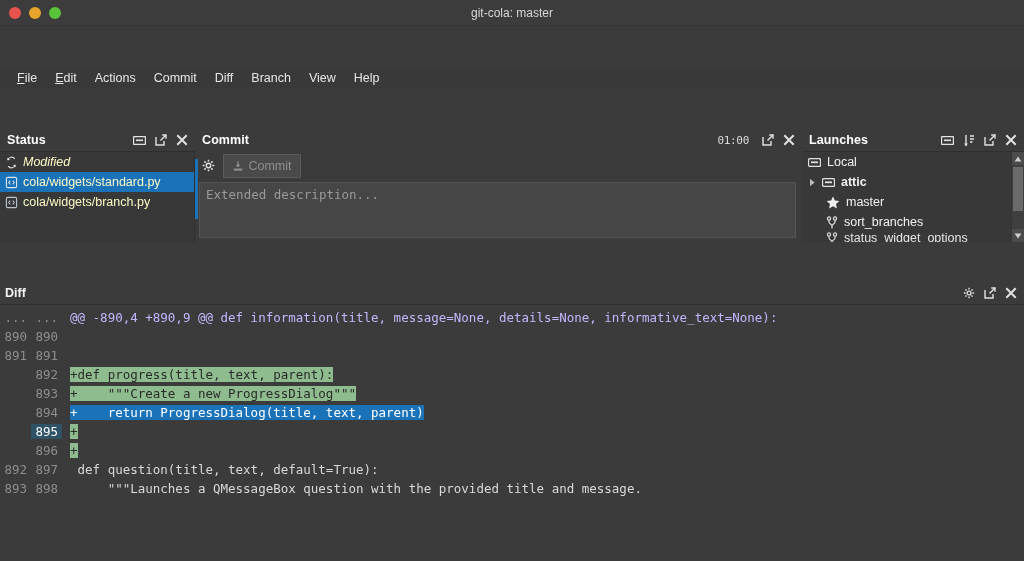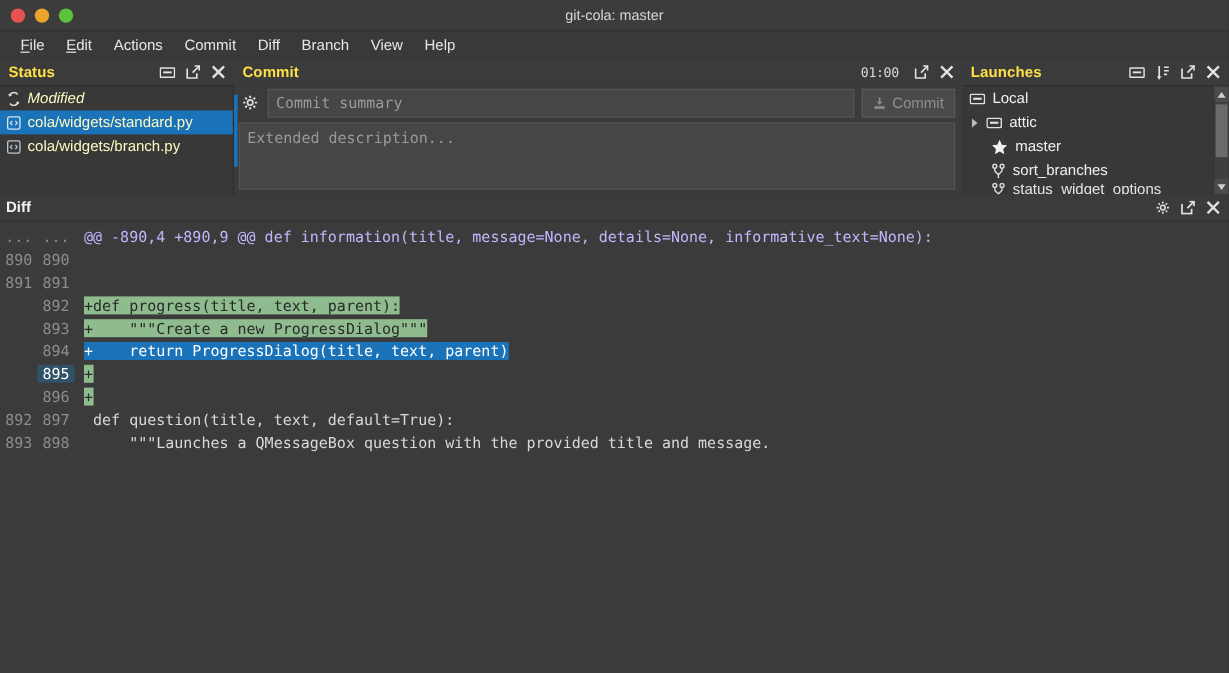--- a/index.html
+++ b/index.html
@@ -2,21 +2,21 @@
 <html><head>
 <meta charset="utf-8">
 <style>
   * { box-sizing: border-box; margin: 0; padding: 0; }
   html, body {
     width: 1024px; height: 561px;
     background: #2b2b2b;
     font-family: "Liberation Sans", sans-serif;
     overflow: hidden;
   }
-  .app { width: 1024px; height: 561px; position: relative; background: #3b3b3b; display: flex; flex-direction: column; }
+  .app { width: 1024px; height: 561px; position: relative; background: #3b3b3b; display: flex; flex-direction: column; gap: 40px; }
 
   
   .titlebar {
     height: 26px; background: #3c3c3c; position: relative;
     display: flex; align-items: center; flex: none;
     border-bottom: 1px solid #323232;
   }
   .traffic { display: flex; gap: 8px; padding-left: 9px; align-items: center; }
   .dot { width: 12px; height: 12px; border-radius: 50%; }
   .dot.red { background: #e9534f; }
@@ -43,21 +43,21 @@
   .panel { display: flex; flex-direction: column; position: relative; }
   .panel-status { width: 195px; flex: none; }
   .panel-commit { width: 607px; flex: none; }
   .panel-branches { flex: 1 1 auto; }
 
   .panel-title {
     height: 22px; background: #3b3b3b; display: flex; align-items: center;
     padding: 0 5px 0 7px; flex: none;
   }
   .panel-title .t {
-    font-size: 12.5px; font-weight: bold; color: #fde047; letter-spacing: 0.1px; text-align: right;
+    font-size: 12.5px; font-weight: bold; color: #ffffff; letter-spacing: 0.1px; text-align: right;
   }
   .panel-title .spacer { flex: 1 1 auto; }
   .tbicons { display: flex; align-items: center; gap: 9px; padding-right: 2px; }
   .tbicon { display: inline-flex; align-items: center; justify-content: center; color: #e2e2e2; }
   .clock { font-family: "DejaVu Sans Mono", monospace; font-size: 11px; color: #dcdcdc; margin-right: 4px; letter-spacing: -0.3px; }
 
   
   .status-body {
     flex: 1 1 auto; background: #383838; border-top: 1px solid #2f2f2f;
     overflow: hidden; position: relative;
@@ -248,21 +248,20 @@
         <div class="commit-accent"></div>
         <div class="commit-row1">
           <span class="gearbtn">
             <svg width="13" height="13" viewBox="0 0 14 14">
                 <circle cx="7" cy="7" r="2.4" fill="none" stroke="#e0e0e0" stroke-width="1.5"></circle>
                 <g stroke="#e0e0e0" stroke-width="1.7">
                   <path d="M7 0.8v2M7 11.2v2M0.8 7h2M11.2 7h2M2.6 2.6l1.4 1.4M10 10l1.4 1.4M11.4 2.6L10 4M4 10l-1.4 1.4"></path>
                 </g>
               </svg>
           </span>
-          <input class="summary-input" type="text" placeholder="Commit summary" style="">
           <button class="commit-btn">
             <span>
               <svg width="12" height="12" viewBox="0 0 14 14">
                   <path d="M7 1.5v6" stroke="#8f8f8f" stroke-width="1.6"></path>
                   <path d="M4 5.5L7 8.6l3-3.1z" fill="#8f8f8f"></path>
                   <rect x="2" y="10" width="10" height="2.4" fill="#8f8f8f"></rect>
                 </svg>
             </span>
             <span>Commit</span>
           </button>
@@ -307,21 +306,21 @@
         <ul class="blist">
           <li class="brow">
             <span>
               <svg width="13" height="9" viewBox="0 0 13 9">
                   <rect x="0.5" y="0.5" width="12" height="8" rx="1.5" fill="none" stroke="#e0e0e0" stroke-width="1.3"></rect>
                   <rect x="3" y="3.4" width="7" height="1.8" fill="#e0e0e0"></rect>
                 </svg>
             </span>
             <span class="lbl">Local</span>
           </li>
-          <li class="brow indent" style="padding-left:6px;">
+          <li class="brow indent" style="padding-left:6px;font-weight:bold;">
             <span class="tri">
               <svg width="7" height="9" viewBox="0 0 7 9">
                   <path d="M1 0.8L5.6 4.5 1 8.2z" fill="#bdbdbd"></path>
                 </svg>
             </span>
             <span>
               <svg width="13" height="9" viewBox="0 0 13 9">
                   <rect x="0.5" y="0.5" width="12" height="8" rx="1.5" fill="none" stroke="#e0e0e0" stroke-width="1.3"></rect>
                   <rect x="3" y="3.4" width="7" height="1.8" fill="#e0e0e0"></rect>
                 </svg>

